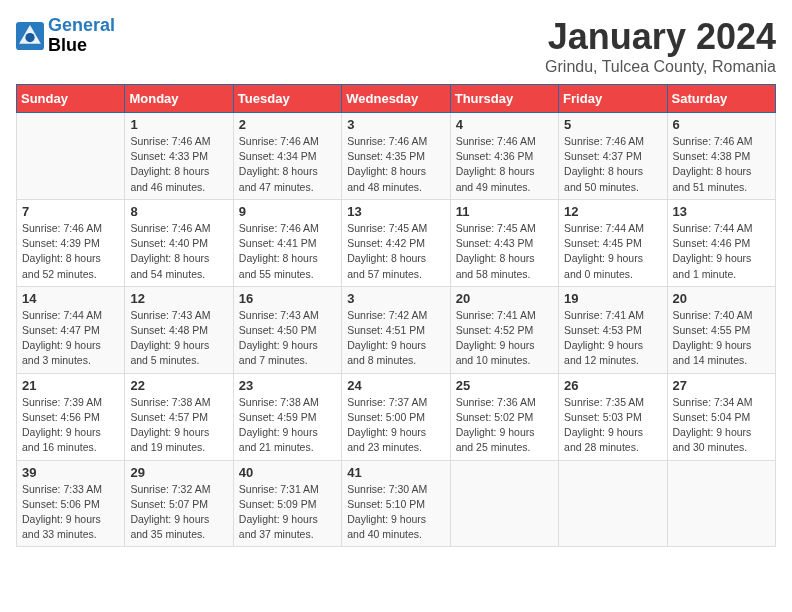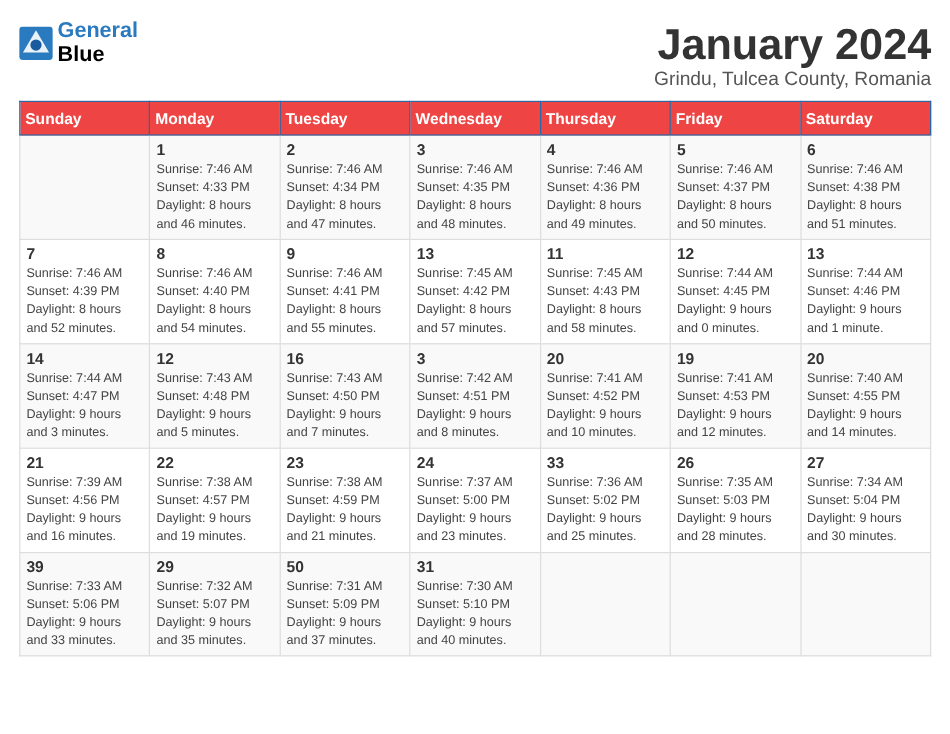--- a/index.html
+++ b/index.html
@@ -224,21 +224,21 @@
         </td>
         <td>
           <span class="day-number">23</span>
           <div class="cell-content">Sunrise: 7:38 AM<br>Sunset: 4:59 PM<br>Daylight: 9 hours and 21 minutes.</div>
         </td>
         <td>
           <span class="day-number">24</span>
           <div class="cell-content">Sunrise: 7:37 AM<br>Sunset: 5:00 PM<br>Daylight: 9 hours and 23 minutes.</div>
         </td>
         <td>
-          <span class="day-number">33</span>
+          <span class="day-number">25</span>
           <div class="cell-content">Sunrise: 7:36 AM<br>Sunset: 5:02 PM<br>Daylight: 9 hours and 25 minutes.</div>
         </td>
         <td>
           <span class="day-number">26</span>
           <div class="cell-content">Sunrise: 7:35 AM<br>Sunset: 5:03 PM<br>Daylight: 9 hours and 28 minutes.</div>
         </td>
         <td>
           <span class="day-number">27</span>
           <div class="cell-content">Sunrise: 7:34 AM<br>Sunset: 5:04 PM<br>Daylight: 9 hours and 30 minutes.</div>
         </td>
@@ -246,25 +246,25 @@
       <tr>
         <td>
           <span class="day-number">39</span>
           <div class="cell-content">Sunrise: 7:33 AM<br>Sunset: 5:06 PM<br>Daylight: 9 hours and 33 minutes.</div>
         </td>
         <td>
           <span class="day-number">29</span>
           <div class="cell-content">Sunrise: 7:32 AM<br>Sunset: 5:07 PM<br>Daylight: 9 hours and 35 minutes.</div>
         </td>
         <td>
-          <span class="day-number">50</span>
+          <span class="day-number">40</span>
           <div class="cell-content">Sunrise: 7:31 AM<br>Sunset: 5:09 PM<br>Daylight: 9 hours and 37 minutes.</div>
         </td>
         <td>
-          <span class="day-number">31</span>
+          <span class="day-number">41</span>
           <div class="cell-content">Sunrise: 7:30 AM<br>Sunset: 5:10 PM<br>Daylight: 9 hours and 40 minutes.</div>
         </td>
         <td class="empty"></td>
         <td class="empty"></td>
         <td class="empty"></td>
       </tr>
     </tbody>
 </table>
 
 </body></html>

